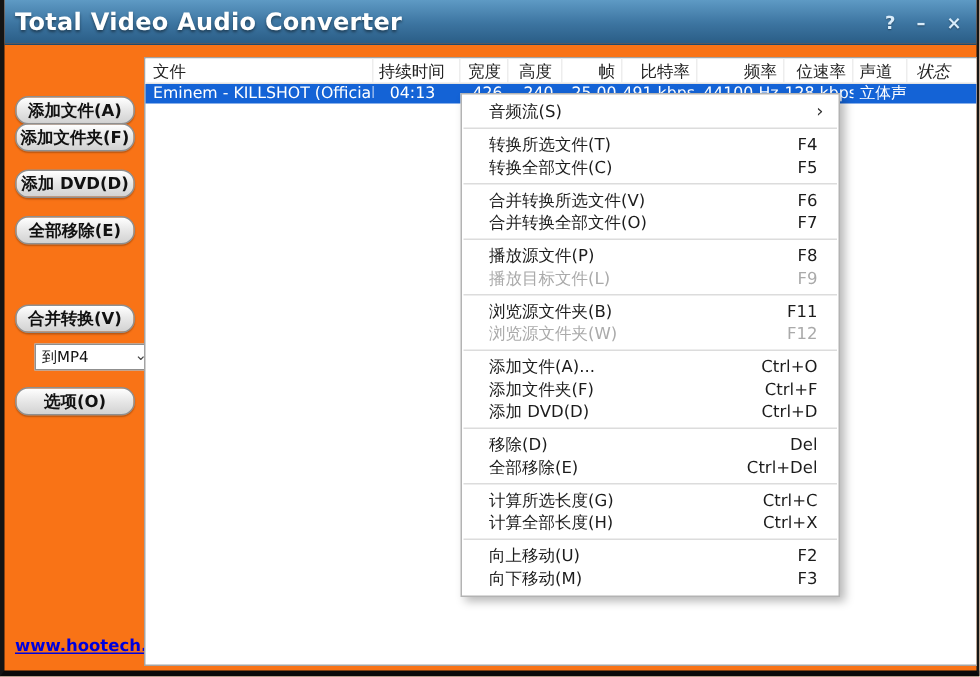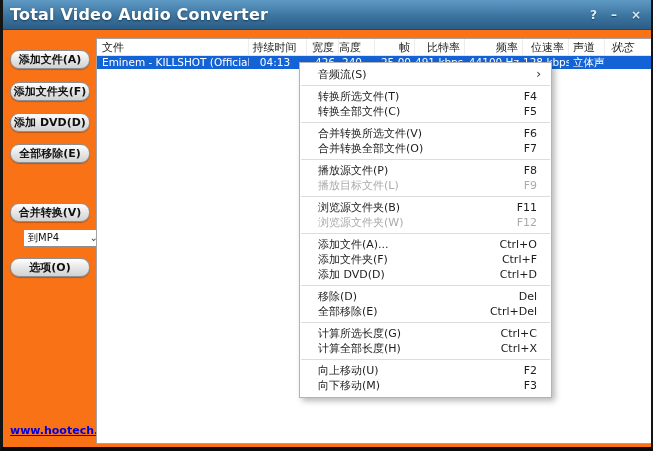--- a/index.html
+++ b/index.html
@@ -61,31 +61,31 @@
     font-size:11px; color:#222; line-height:17px;
     border-right:1px solid #ededed; overflow:hidden; white-space:nowrap;
   }
   .trow { display:flex; height:13px; }
   .trow.selected { background:#1463d6; color:#ffffff; }
   .td { font-size:10.5px; line-height:13px; overflow:hidden; white-space:nowrap; }
 
   .c0{width:152px; text-align:left; padding-left:5px;}
   .c1{width:58px;  text-align:center; padding-right:6px;}
   .c2{width:32px;  text-align:right; padding-right:4px;}
-  .c3{width:36px;  text-align:right; padding-right:13px;}
+  .c3{width:36px;  text-align:right; padding-right:6px;}
   .c4{width:40px;  text-align:right; padding-right:4px;}
   .c5{width:50px;  text-align:right; padding-right:4px;}
   .c6{width:58px;  text-align:right; padding-right:4px;}
   .c7{width:46px;  text-align:right; padding-right:4px;}
   .c8{width:36px;  text-align:left;  padding-left:4px;}
   .c9{flex:1;      text-align:left;  padding-left:6px; border-right:none;font-style:italic;}
 
   
   .context-menu {
-    position:absolute; left:296px; top:62px; width:253px;
+    position:absolute; left:304px; top:62px; width:253px;
     background:#ffffff; border:1px solid #b3b3b3;
     box-shadow:3px 3px 6px rgba(0,0,0,0.28);
     padding:4px 0; z-index:10;
   }
   .mi {
     height:15px; line-height:15px; padding:0 14px 0 18px;
     display:flex; justify-content:space-between; align-items:center;
     font-size:11px; color:#1c1c1c; cursor:pointer; white-space:nowrap;
   }
   .mi .shortcut { color:#1c1c1c; }
@@ -100,21 +100,21 @@
 
   <div class="titlebar">
     <span class="title">Total Video Audio Converter</span>
     <span class="win-controls">
       <span>?</span>
       <span>–</span>
       <span>×</span>
     </span>
   </div>
 
-  <button class="sbtn" style="top:50px">添加文件(A)</button>
+  <button class="sbtn" style="top:64px">添加文件(A)</button>
   <button class="sbtn" style="top:82px">添加文件夹(F)</button>
   <button class="sbtn" style="top:113px">添加 DVD(D)</button>
   <button class="sbtn" style="top:144px">全部移除(E)</button>
   <button class="sbtn" style="top:203px">合并转换(V)</button>
 
   <div class="combo">
     <span>到MP4</span>
     <span class="chev">⌄</span>
   </div>
 

